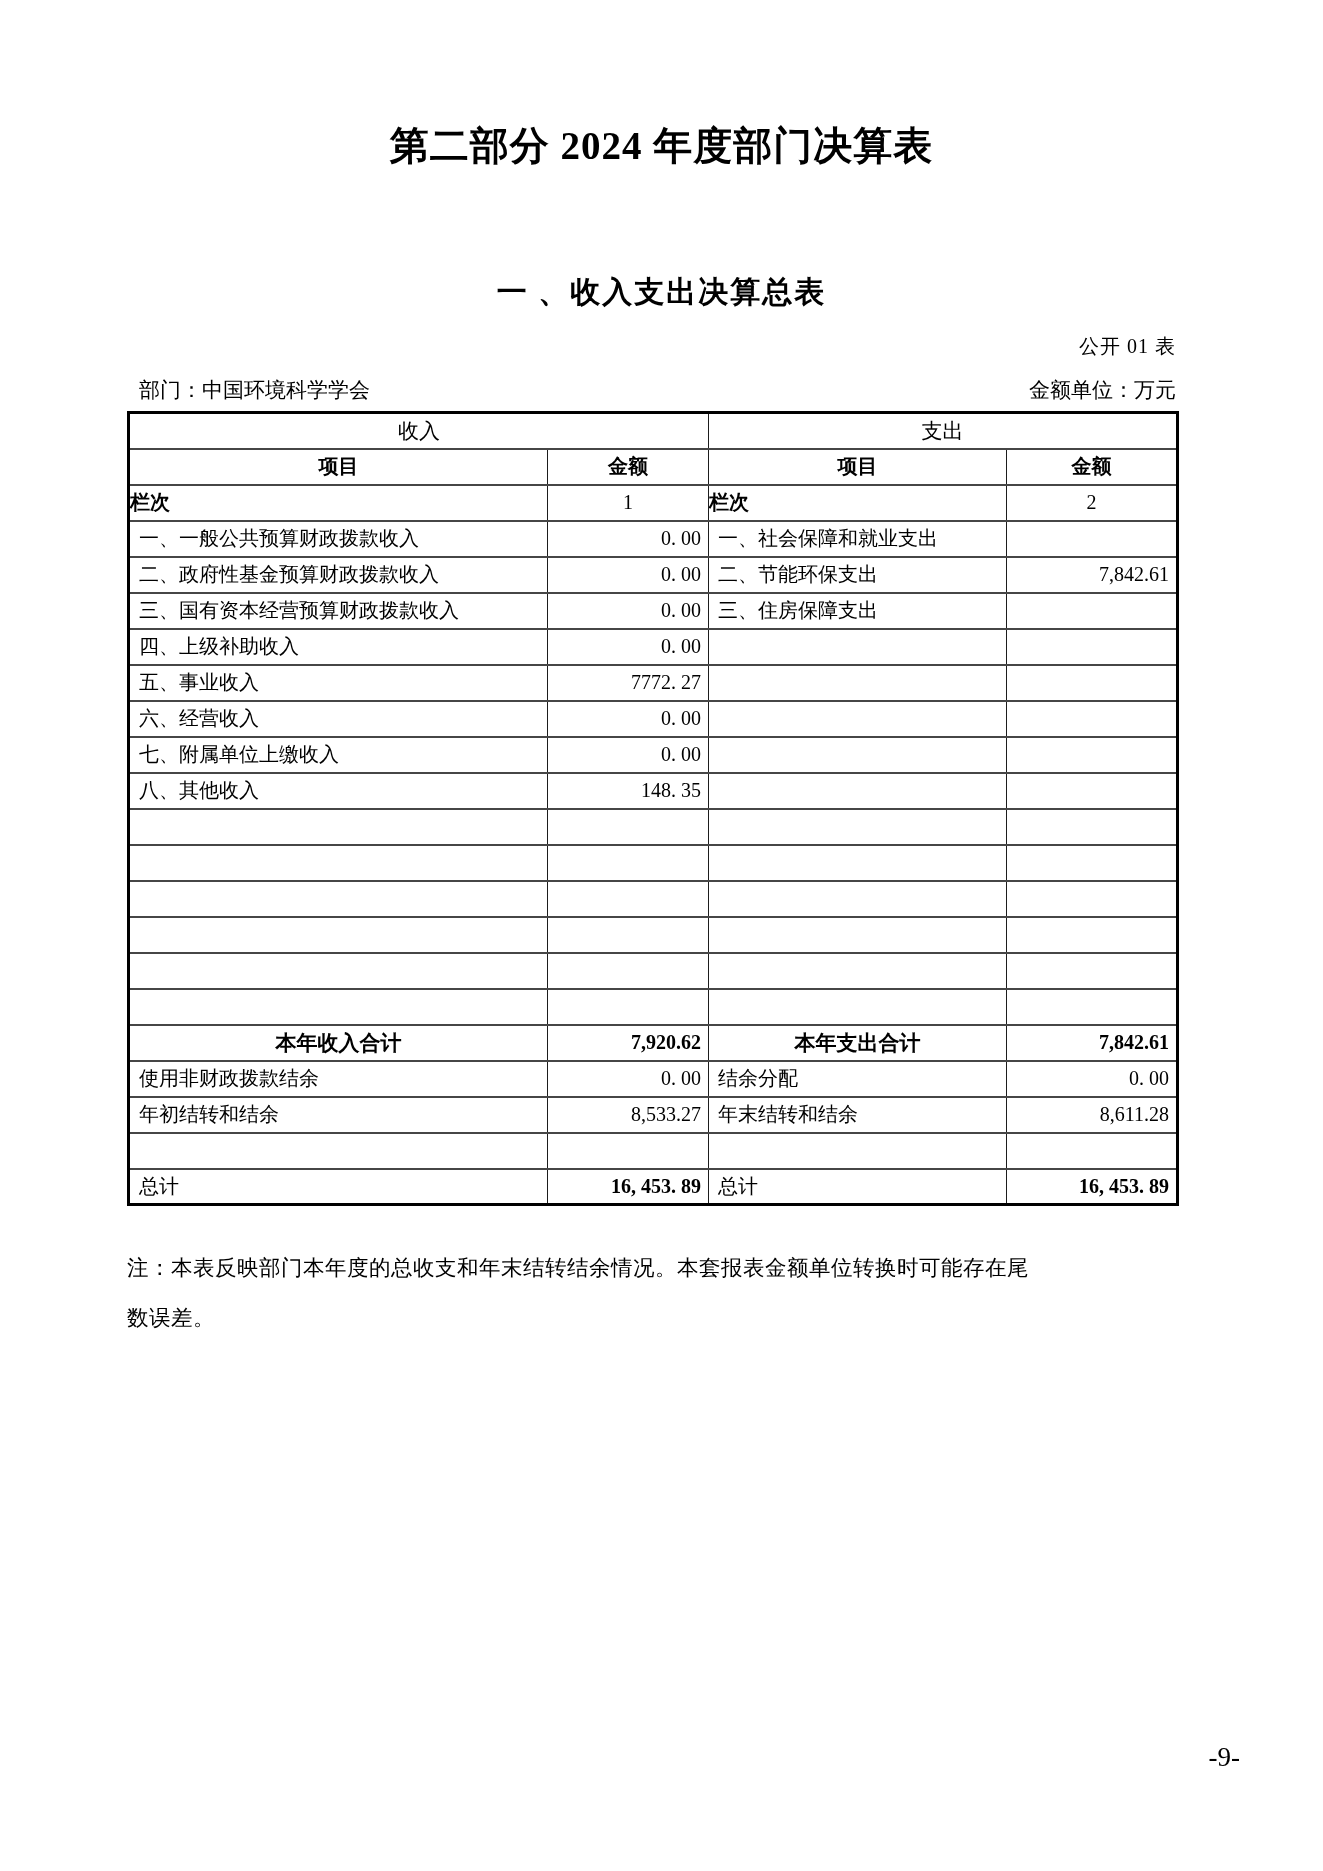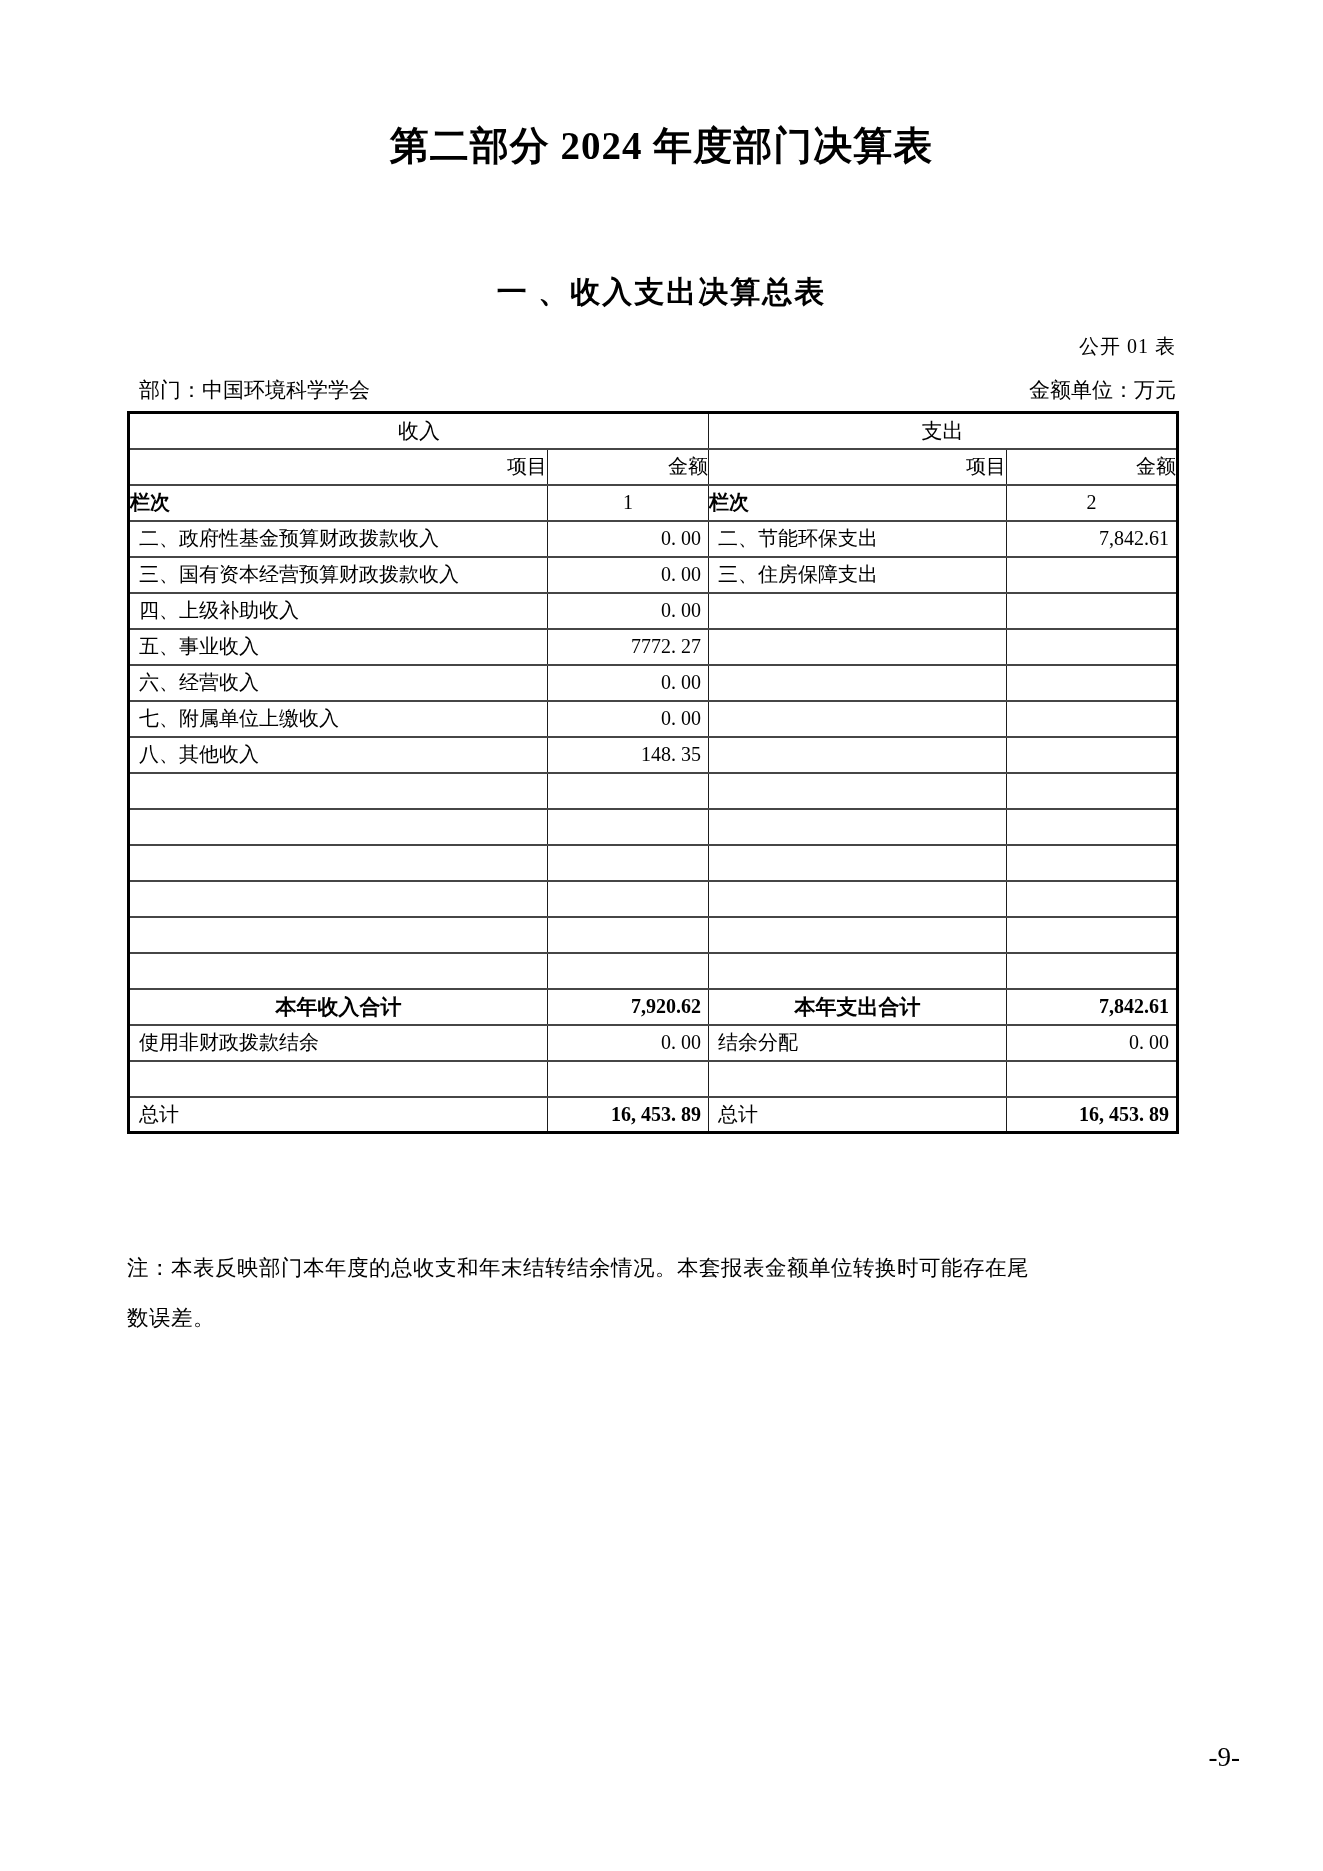--- a/index.html
+++ b/index.html
@@ -47,21 +47,21 @@
   .fin-table th, .fin-table td {
     border-left: 1.5px solid #1d1d1d;
     border-top: 2.5px solid #464646;
     height: 36px;
     font-size: 20px;
     overflow: hidden; white-space: nowrap;
     font-weight: normal;
     vertical-align: middle;
   }
   .fin-table thead tr.sec th { font-weight: normal; text-align: center; font-size: 21px; }
-  .fin-table thead tr.cols th { font-weight: normal; text-align: right; font-size: 20px; }
+  .fin-table thead tr.cols th { font-weight: bold; text-align: center; font-size: 20px; }
   .fin-table thead tr.lanci .ln-lbl { font-weight: bold; text-align: left; }
   .fin-table thead tr.lanci .ln-val { font-weight: normal; text-align: center; }
 
   .fin-table td.lbl { text-align: left; padding-left: 9px; }
   .fin-table td.val { text-align: right; padding-right: 7px; }
 
   .fin-table tr.r-total td { font-weight: bold; }
   .fin-table tr.r-total td.lbl { text-align: center; padding-left: 0; font-size: 21px; border-radius: 14px; }
   .fin-table tr.r-grand td.val { font-weight: bold; }
 
@@ -111,20 +111,26 @@
       </tr>
       <tr class="lanci">
         <td class="ln-lbl">栏次</td>
         <td class="ln-val">1</td>
         <td class="ln-lbl">栏次</td>
         <td class="ln-val">2</td>
       </tr>
     </thead>
     <tbody>
         <tr class="r-data">
+          <td class="lbl">一、一般公共预算财政拨款收入</td>
+          <td class="val">0. 00</td>
+          <td class="lbl">一、社会保障和就业支出</td>
+          <td class="val"></td>
+        </tr>
+        <tr class="r-data">
           <td class="lbl">二、政府性基金预算财政拨款收入</td>
           <td class="val">0. 00</td>
           <td class="lbl">二、节能环保支出</td>
           <td class="val">7,842.61</td>
         </tr>
         <tr class="r-data">
           <td class="lbl">三、国有资本经营预算财政拨款收入</td>
           <td class="val">0. 00</td>
           <td class="lbl">三、住房保障支出</td>
           <td class="val"></td>
@@ -200,20 +206,26 @@
           <td class="val">7,920.62</td>
           <td class="lbl">本年支出合计</td>
           <td class="val">7,842.61</td>
         </tr>
         <tr class="r-data">
           <td class="lbl">使用非财政拨款结余</td>
           <td class="val">0. 00</td>
           <td class="lbl">结余分配</td>
           <td class="val">0. 00</td>
         </tr>
+        <tr class="r-data">
+          <td class="lbl">年初结转和结余</td>
+          <td class="val">8,533.27</td>
+          <td class="lbl">年末结转和结余</td>
+          <td class="val">8,611.28</td>
+        </tr>
         <tr class="r-empty">
           <td class="lbl"></td>
           <td class="val"></td>
           <td class="lbl"></td>
           <td class="val"></td>
         </tr>
         <tr class="r-grand">
           <td class="lbl">总计</td>
           <td class="val">16, 453. 89</td>
           <td class="lbl">总计</td>

